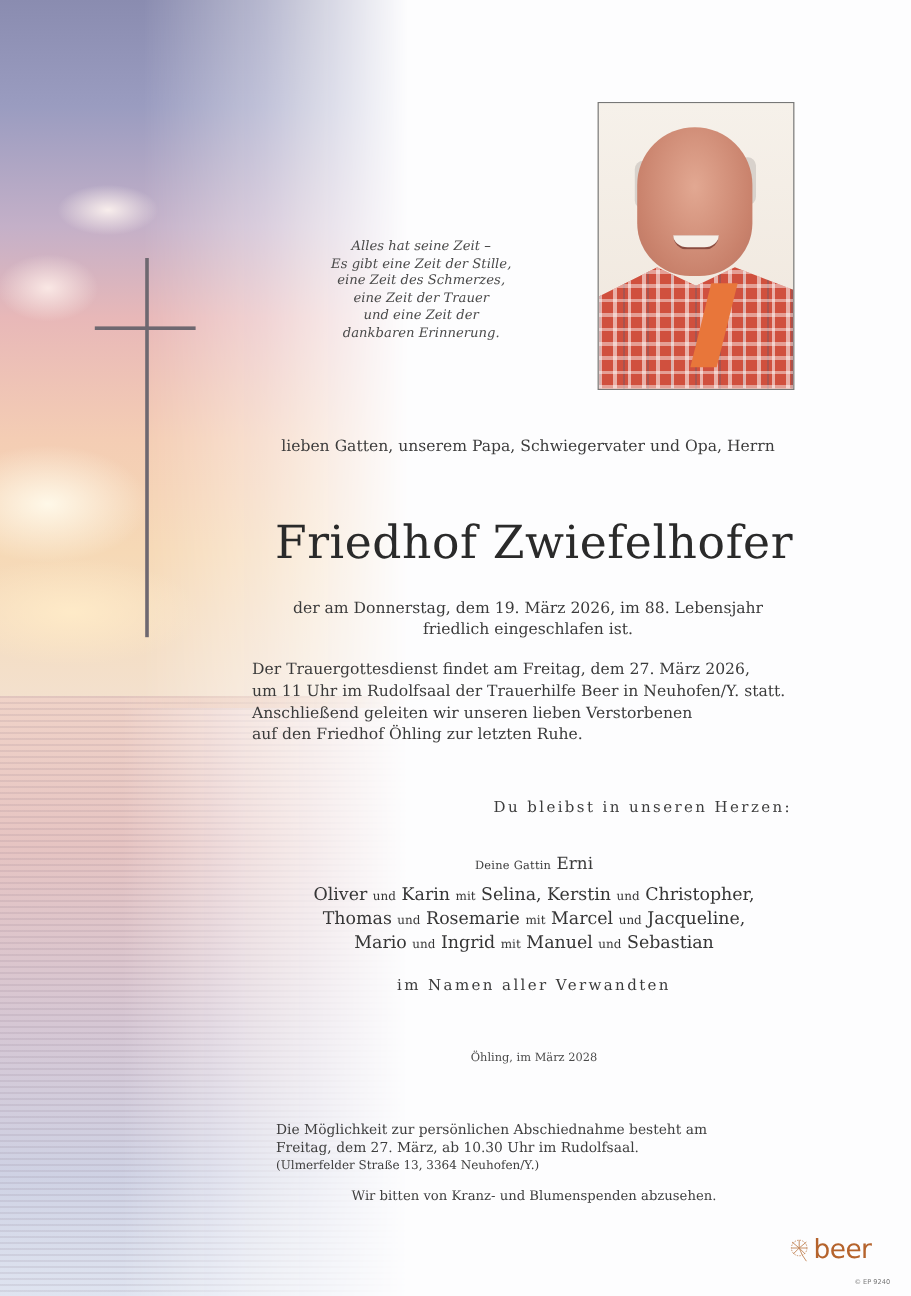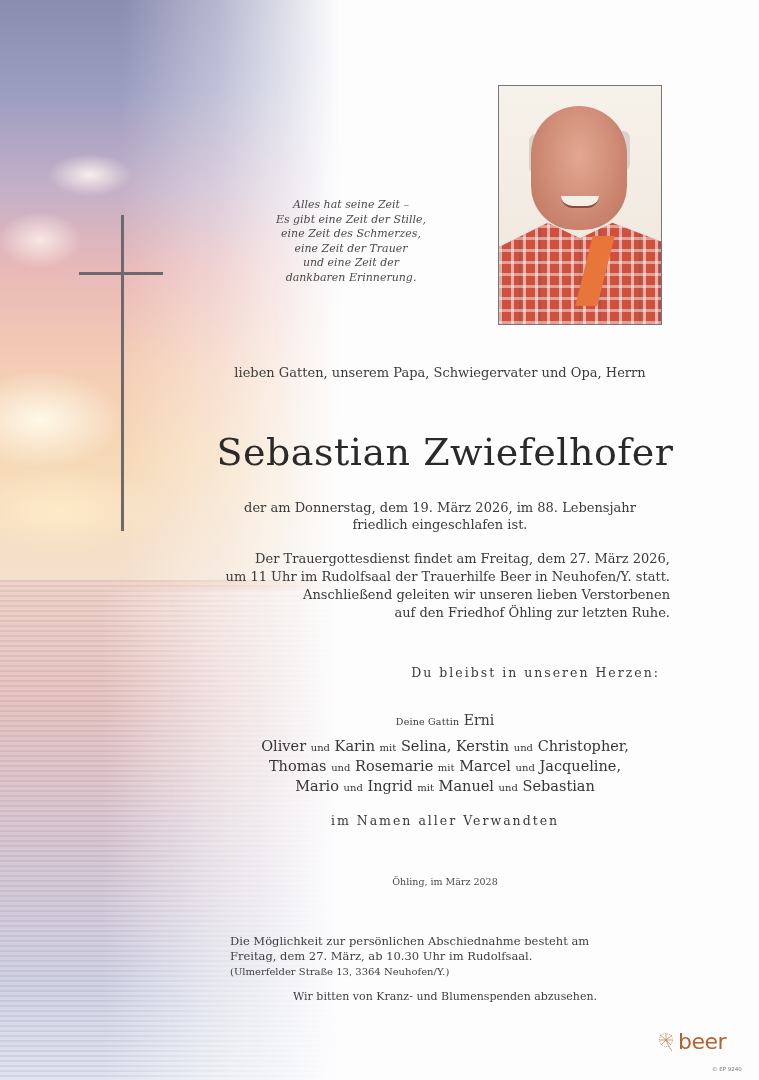--- a/index.html
+++ b/index.html
@@ -43,21 +43,21 @@
       repeating-linear-gradient(90deg, rgba(90,90,110,0.35) 0 2px, rgba(0,0,0,0) 2px 20px),
       #d0503e;
     clip-path: polygon(0 30%, 30% 8%, 50% 22%, 70% 8%, 100% 25%, 100% 100%, 0 100%);
   }
   .photo .collar { position:absolute; left:85px; top:150px; width:22px; height:70px; background:#e8763a; transform:skewX(-14deg); }
 
   .intro { position:absolute; left:220px; top:364px; width:440px; text-align:center; font-size:13px; line-height:18px; color:#3c3c3c; }
   .intro div { white-space:nowrap; }
   .name { position:absolute; left:200px; top:430px; width:490px; text-align:center; font-size:38px; letter-spacing:0.5px; color:#2a2a2a; white-space:nowrap; }
   .death { position:absolute; left:220px; top:499px; width:440px; text-align:center; font-size:13px; line-height:17px; }
-  .service { position:absolute; left:210px; top:550px; width:460px; text-align:right; font-size:13px; line-height:18px; }
+  .service { position:absolute; left:210px; top:550px; width:460px; text-align:left; font-size:13px; line-height:18px; }
   .service div, .death div { white-space:nowrap; }
   .heart { position:absolute; left:230px; top:665px; width:430px; text-align:right; font-size:12.5px; letter-spacing:2px; color:#3c3c3c; }
   .wife { position:absolute; left:230px; top:712px; width:430px; text-align:center; font-size:14px; }
   .small { font-size:9.5px; letter-spacing:0.2px; }
   .family { position:absolute; left:220px; top:737px; width:450px; text-align:center; font-size:14.5px; line-height:18px; color:#363636; }
   .family div { white-space:nowrap; }
   .family .c { font-size:10px; }
   .relatives { position:absolute; left:230px; top:813px; width:430px; text-align:center; font-size:12.5px; letter-spacing:2px; }
   .place { position:absolute; left:230px; top:876px; width:430px; text-align:center; font-size:9.5px; color:#4a4a4a; }
   .farewell { position:absolute; left:230px; top:934px; width:430px; text-align:left; font-size:11.5px; line-height:15px; color:#3e3e3e; }
@@ -100,21 +100,21 @@
     <div class="hair-l"></div>
     <div class="hair-r"></div>
     <div class="head"></div>
     <div class="smile"></div>
   </div>
 
   <div class="intro">
     <div>lieben Gatten, unserem Papa, Schwiegervater und Opa, Herrn</div>
   </div>
 
-  <div class="name">Sebastian Zwiefelhofer</div>
+  <div class="name">Friedhof Zwiefelhofer</div>
 
   <div class="death">
     <div>der am Donnerstag, dem 19. März 2026, im 88. Lebensjahr</div>
     <div>friedlich eingeschlafen ist.</div>
   </div>
 
   <div class="service">
     <div>Der Trauergottesdienst findet am Freitag, dem 27. März 2026,</div>
     <div>um 11 Uhr im Rudolfsaal der Trauerhilfe Beer in Neuhofen/Y. statt.</div>
     <div>Anschließend geleiten wir unseren lieben Verstorbenen</div>

